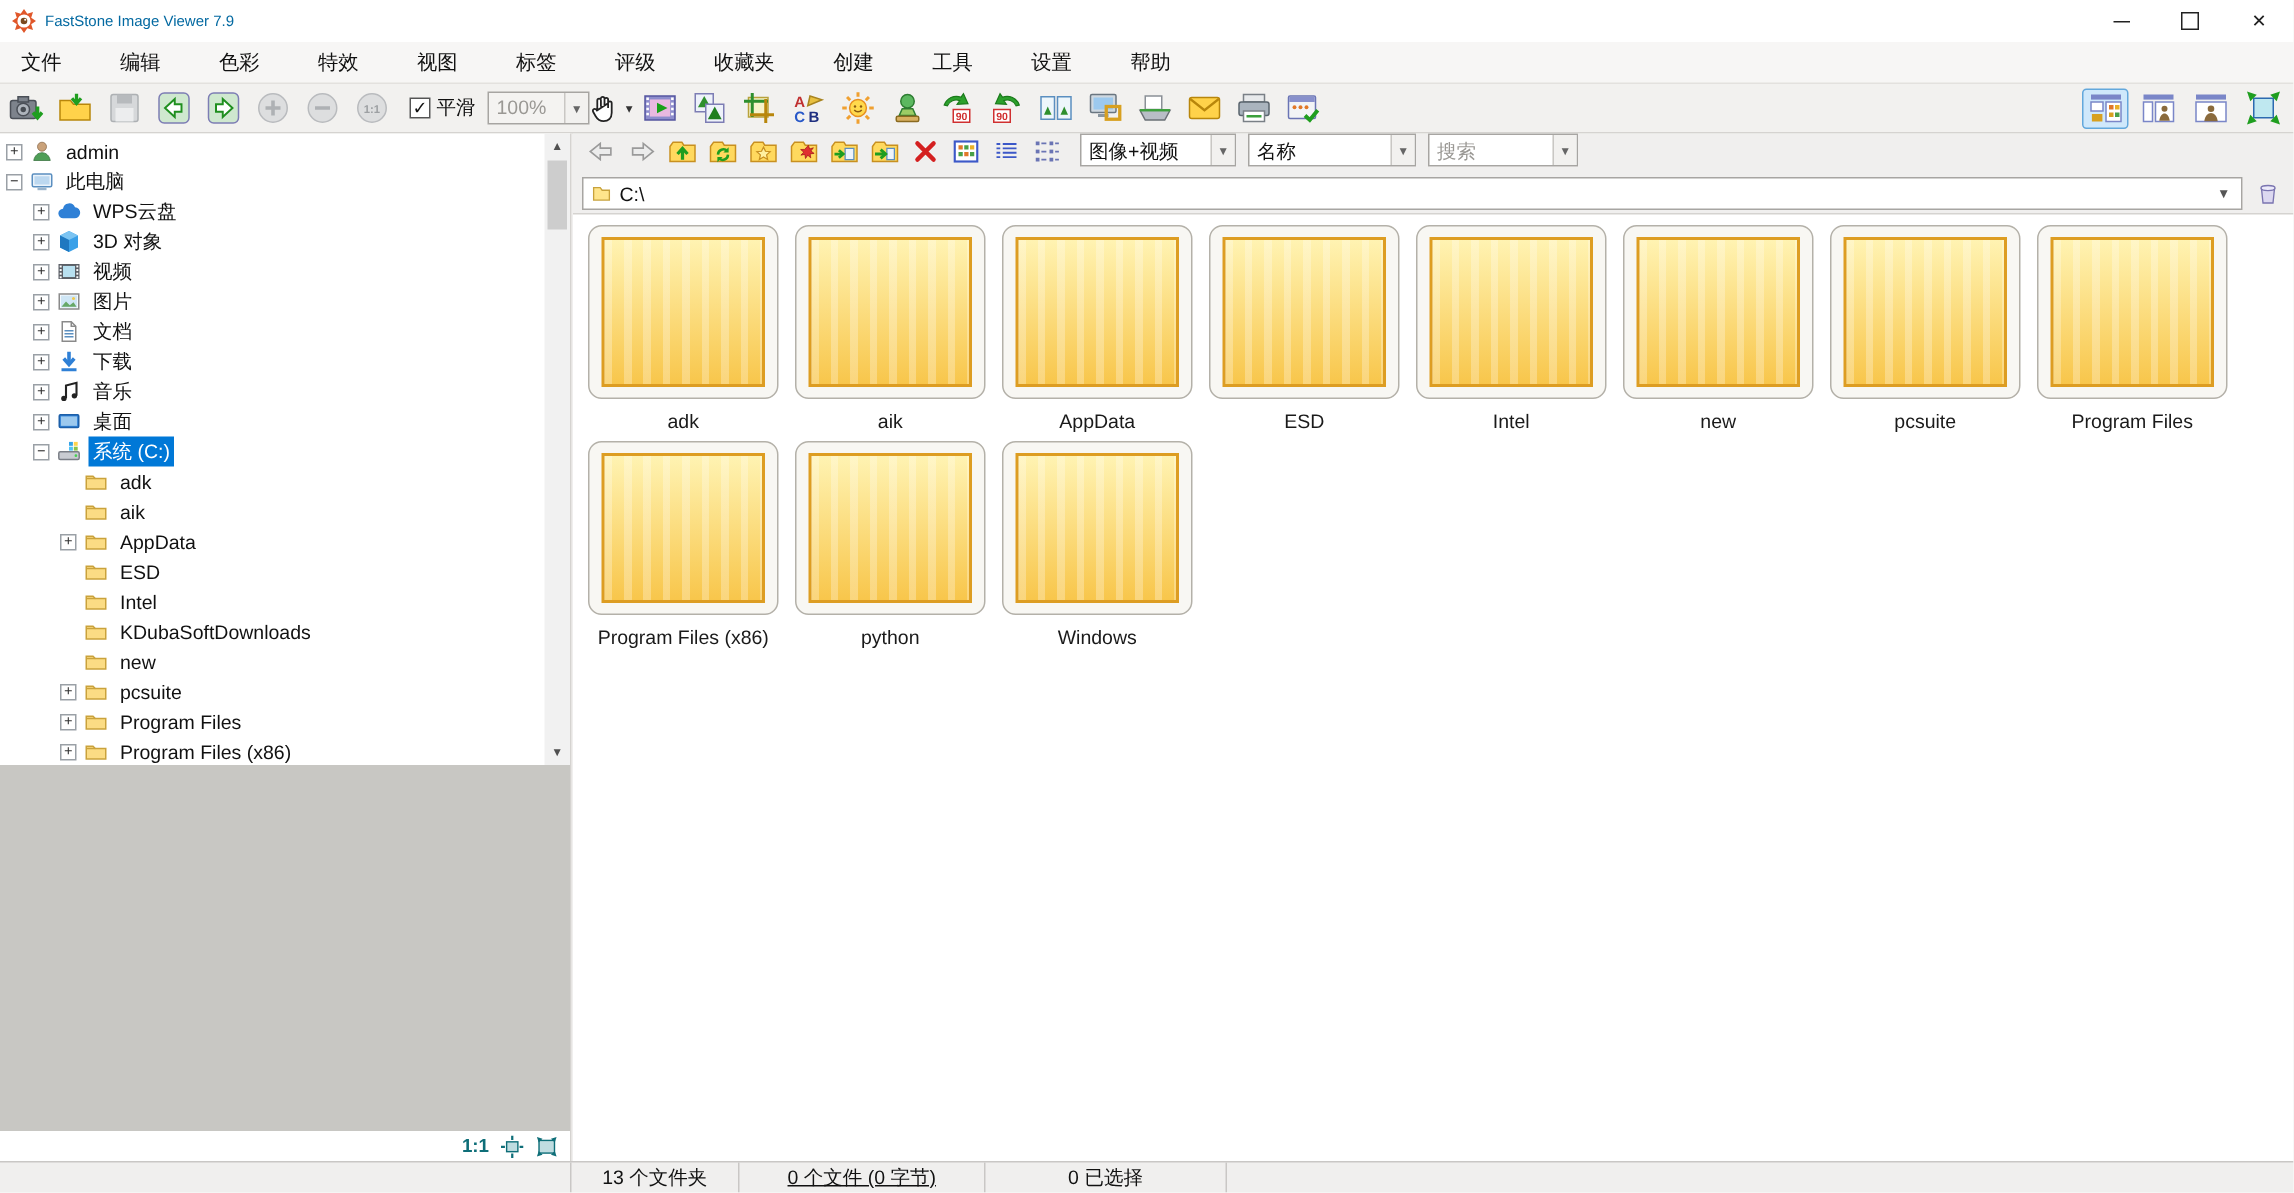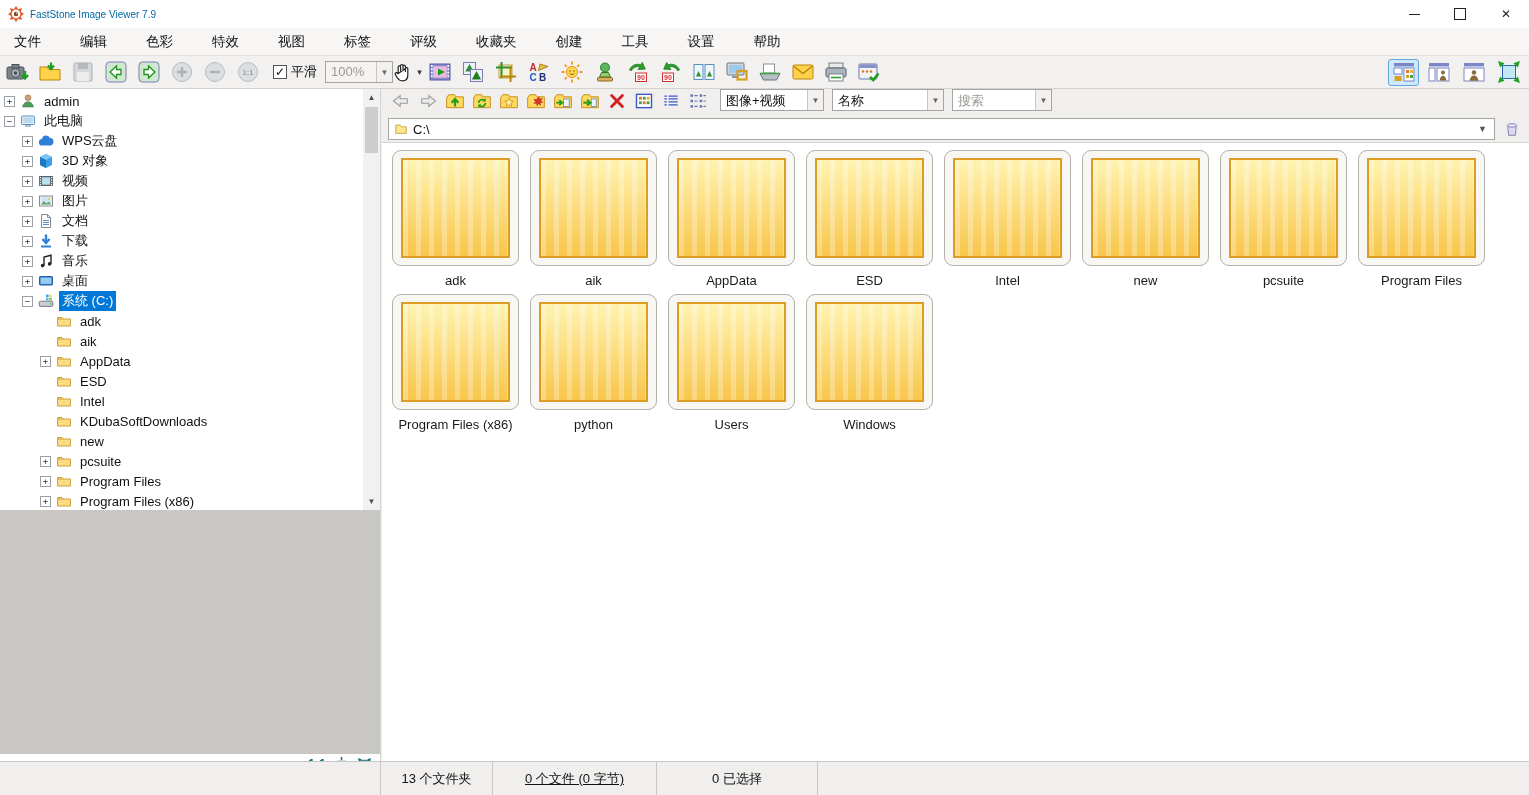--- a/index.html
+++ b/index.html
@@ -76,21 +76,21 @@
   #grid-area { flex:1; background:#fff; border-top:1px solid #d5d3d0; padding:7px 0 0 10px; overflow:hidden; }
   #grid { display:flex; flex-wrap:wrap; column-gap:11px; }
   .thumb { width:127px; height:144px; }
   .thumb-card { width:127px; height:116px; border:1px solid #b4b1a9; border-radius:9px; background:#f8f7f3; padding:7px 8px; }
   .thumb-folder { width:100%; height:100%; border:2px solid var(--folder-border,#dd9d22); background:
       repeating-linear-gradient(90deg, rgba(255,255,255,.28) 0 5px, rgba(255,255,255,0) 5px 13px),
       linear-gradient(180deg, var(--folder-top,#fff3b2), var(--folder-bottom,#f8c64b)); }
   .thumb-label { text-align:center; font-size:13px; color:#1a1a1a; margin-top:7px; overflow:hidden; white-space:nowrap; }
 
   
-  #statusbar { position:absolute; left:0; right:0; bottom:0; height:34px; background:#f0efee; border-top:1px solid #c9c7c5; display:flex; font-size:13px;text-align:right; }
+  #statusbar { position:absolute; left:0; right:0; bottom:0; height:21px; background:#f0efee; border-top:1px solid #c9c7c5; display:flex; font-size:13px;text-align:right; }
   .status-sec { border-right:1px solid #c9c7c5; display:flex; align-items:center; justify-content:center; }
   #status-left { width:381px; }
   #status-folders { width:112px; }
   #status-files { width:164px;text-decoration:underline; }
   #status-selected { width:161px; }
   #status-rest { flex:1; border-right:none; }
 </style>
 </head>
 <body>
 
@@ -886,26 +886,20 @@
         <div class="thumb">
           <div class="thumb-card">
             <div class="thumb-folder"></div>
           </div>
           <div class="thumb-label">python</div>
         </div>
         <div class="thumb">
           <div class="thumb-card">
             <div class="thumb-folder"></div>
           </div>
-          <div class="thumb-label">Users</div>
-        </div>
-        <div class="thumb">
-          <div class="thumb-card">
-            <div class="thumb-folder"></div>
-          </div>
           <div class="thumb-label">Windows</div>
         </div>
       </div>
   </div>
 </div>
 
 <div id="statusbar">
   <div id="status-left" class="status-sec"></div>
   <div id="status-folders" class="status-sec">13 个文件夹</div>
   <div id="status-files" class="status-sec">0 个文件 (0 字节)</div>

